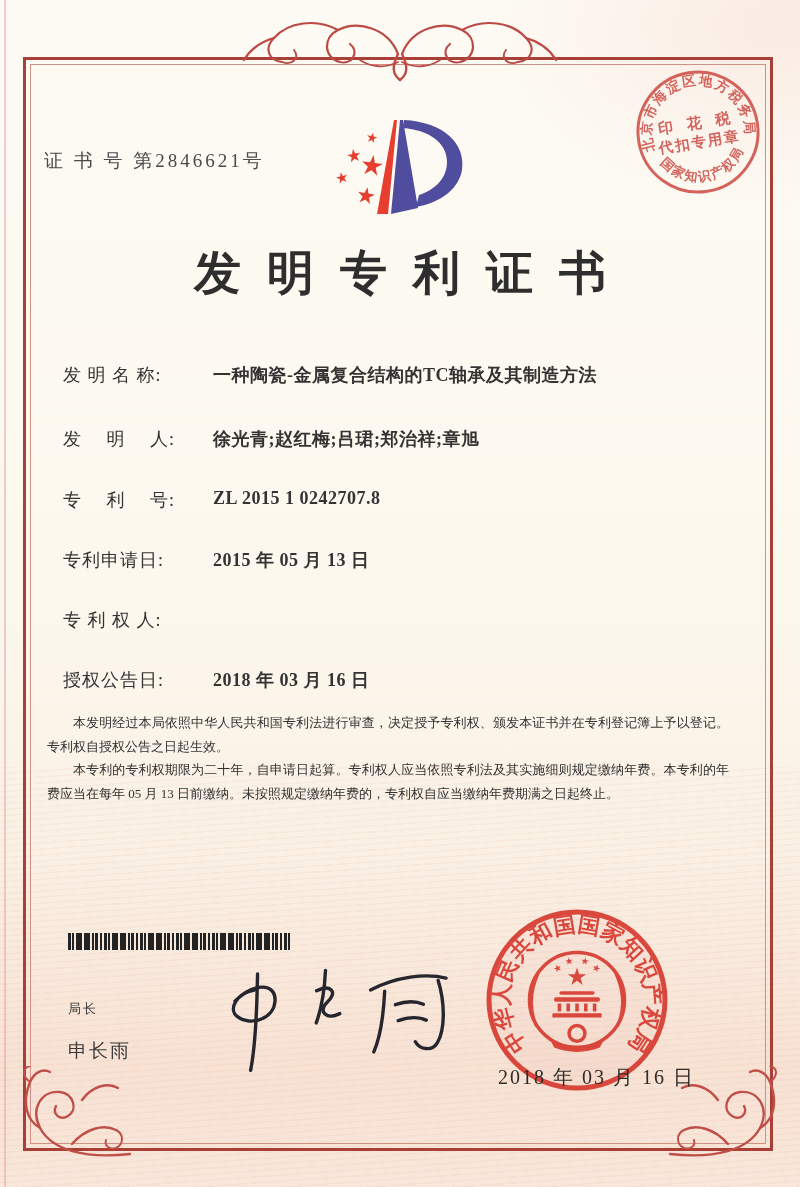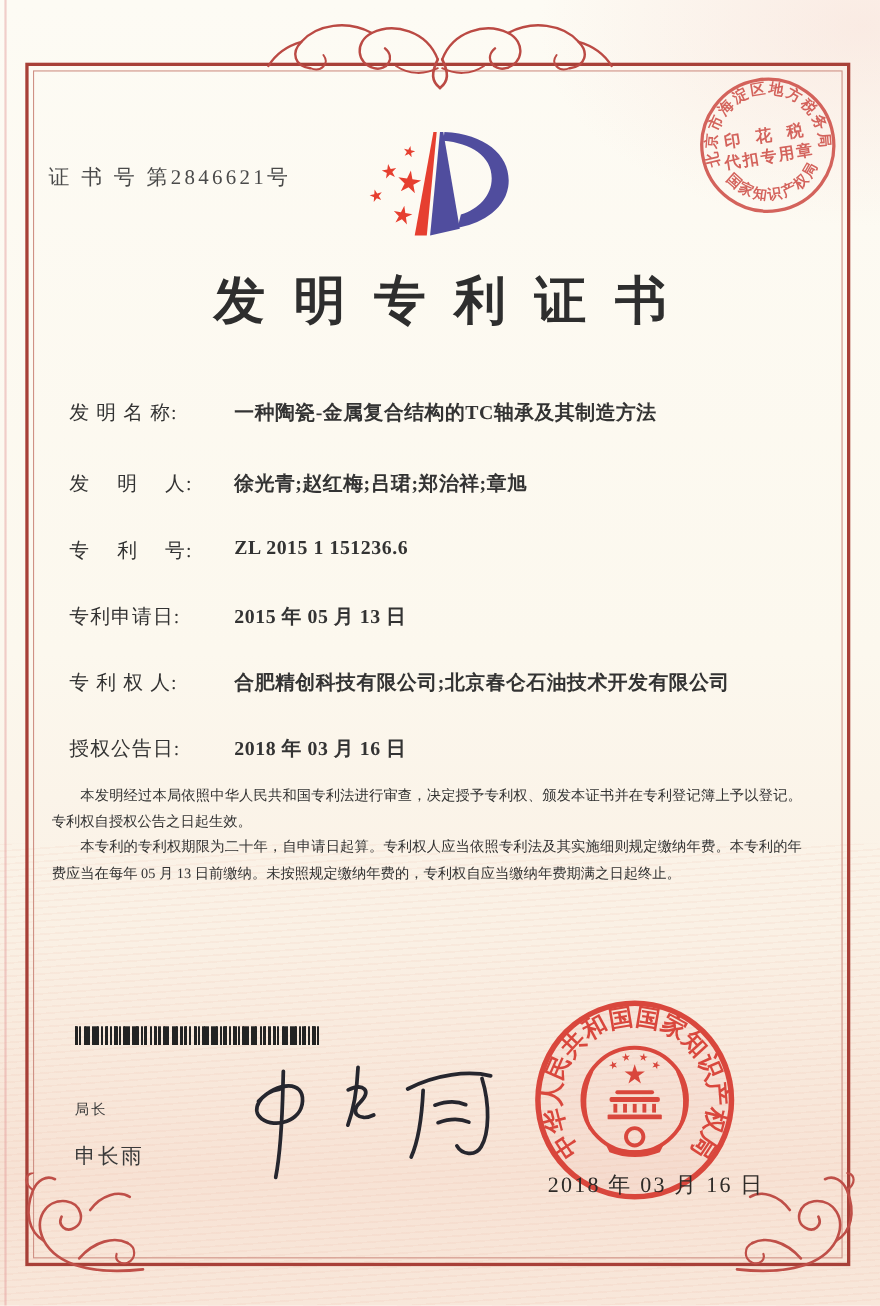--- a/index.html
+++ b/index.html
@@ -108,29 +108,28 @@
   <div class="field" style="top:363px">
     <span class="lab">发 明 名 称:</span>
     <span class="val">一种陶瓷-金属复合结构的TC轴承及其制造方法</span>
   </div>
   <div class="field" style="top:427px">
     <span class="lab">发　 明　 人:</span>
     <span class="val">徐光青;赵红梅;吕珺;郑治祥;章旭</span>
   </div>
   <div class="field" style="top:488px">
     <span class="lab">专　 利　 号:</span>
-    <span class="val">ZL 2015 1 151236.6</span>
+    <span class="val">ZL 2015 1 0242707.8</span>
   </div>
   <div class="field" style="top:548px">
     <span class="lab">专利申请日:</span>
     <span class="val">2015 年 05 月 13 日</span>
   </div>
   <div class="field" style="top:608px">
     <span class="lab">专 利 权 人:</span>
-    <span class="val">合肥精创科技有限公司;北京春仑石油技术开发有限公司</span>
   </div>
   <div class="field" style="top:668px">
     <span class="lab">授权公告日:</span>
     <span class="val">2018 年 03 月 16 日</span>
   </div>
 
   <div class="body-text">
     <p>本发明经过本局依照中华人民共和国专利法进行审查，决定授予专利权、颁发本证书并在专利登记簿上予以登记。专利权自授权公告之日起生效。</p>
     <p>本专利的专利权期限为二十年，自申请日起算。专利权人应当依照专利法及其实施细则规定缴纳年费。本专利的年费应当在每年 05 月 13 日前缴纳。未按照规定缴纳年费的，专利权自应当缴纳年费期满之日起终止。</p>
   </div>

